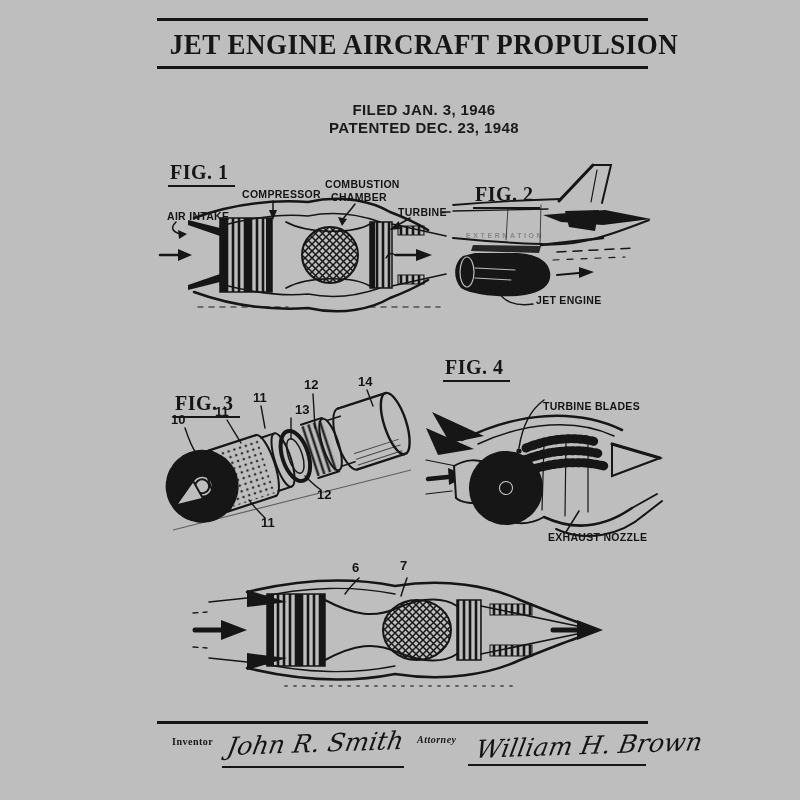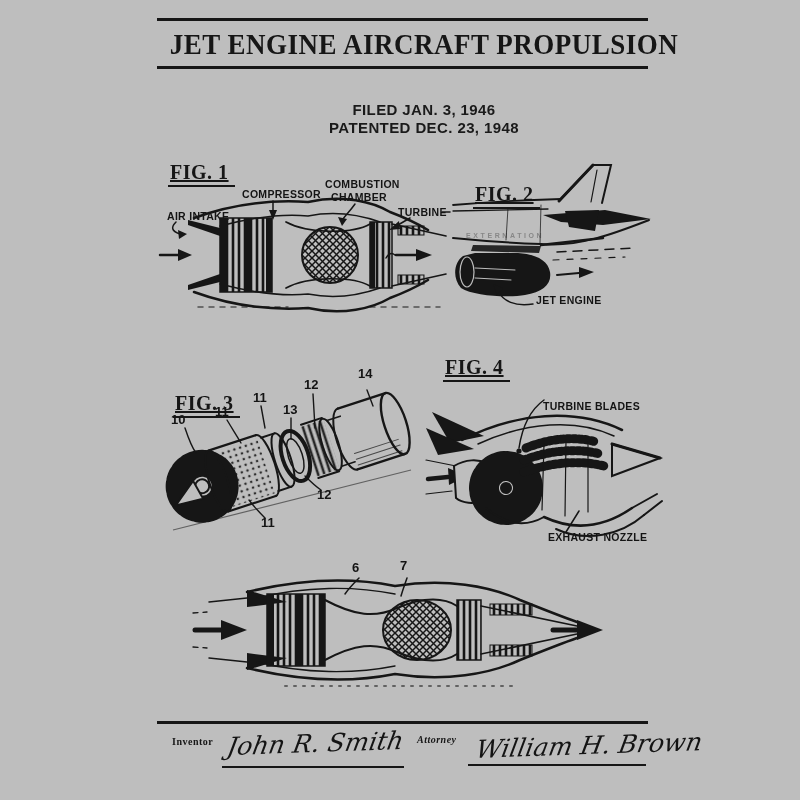--- a/index.html
+++ b/index.html
@@ -14,21 +14,20 @@
     letter-spacing:.5px;transform:scaleY(1.12);color:#161616;
   }
   .patent-line{
     position:absolute;left:0;right:0;text-align:center;
     font-weight:bold;font-size:15px;letter-spacing:.4px;color:#1a1a1a;
   }
   .fig-heading{
     position:absolute;font-family:"Liberation Serif",serif;font-weight:bold;
     font-size:20px;border-bottom:2.5px solid #161616;padding:0 6px 1px 2px;
     letter-spacing:.5px;
-    text-decoration:underline;
   }
   .draw-label{
     position:absolute;font-weight:bold;font-size:10.5px;letter-spacing:.3px;
     white-space:nowrap;color:#141414;
   }
   .draw-label.center{text-align:center;}
   .refnum{
     position:absolute;font-weight:bold;font-size:13px;color:#141414;
   }
   .faint-text{
@@ -164,23 +163,23 @@
 
       <path d="M80,146 C62,149 50,143 45,133" stroke-width="1.5"></path>
       <polygon points="40,126 50,130 44,137" fill="#161616" stroke="none"></polygon>
     </g>
   </svg>
 
   <div class="fig-heading" style="left:173px;top:376px;margin-top:16px;">FIG. 3</div>
   <div class="refnum" style="left:171px;top:412px;">10</div>
   <div class="refnum" style="left:215px;top:404px;">11</div>
   <div class="refnum" style="left:253px;top:390px;">11</div>
-  <div class="refnum" style="left:283px;top:402px;">13</div>
+  <div class="refnum" style="left:295px;top:402px;">13</div>
   <div class="refnum" style="left:304px;top:377px;">12</div>
-  <div class="refnum" style="left:358px;top:366px;">14</div>
+  <div class="refnum" style="left:358px;top:374px;">14</div>
   <div class="refnum" style="left:317px;top:487px;">12</div>
   <div class="refnum" style="left:261px;top:515px;">11</div>
 
   <svg style="left:153px;top:348px;" width="265" height="195" viewBox="0 0 265 195">
     <line x1="20" y1="182" x2="258" y2="122" stroke="#161616" stroke-width="1.2" opacity=".55"></line>
     <g transform="rotate(-18 130 112)" stroke="#161616" fill="none" stroke-width="1.8" stroke-linecap="round">
 
       <circle cx="45" cy="112" r="23" stroke-width="27" stroke-dasharray="4.5,4"></circle>
       <circle cx="45" cy="112" r="7" fill="#bebebe" stroke-width="2"></circle>
       <polygon points="14,122 38,104 42,124" fill="#bebebe" stroke="#161616" stroke-width="2"></polygon>

